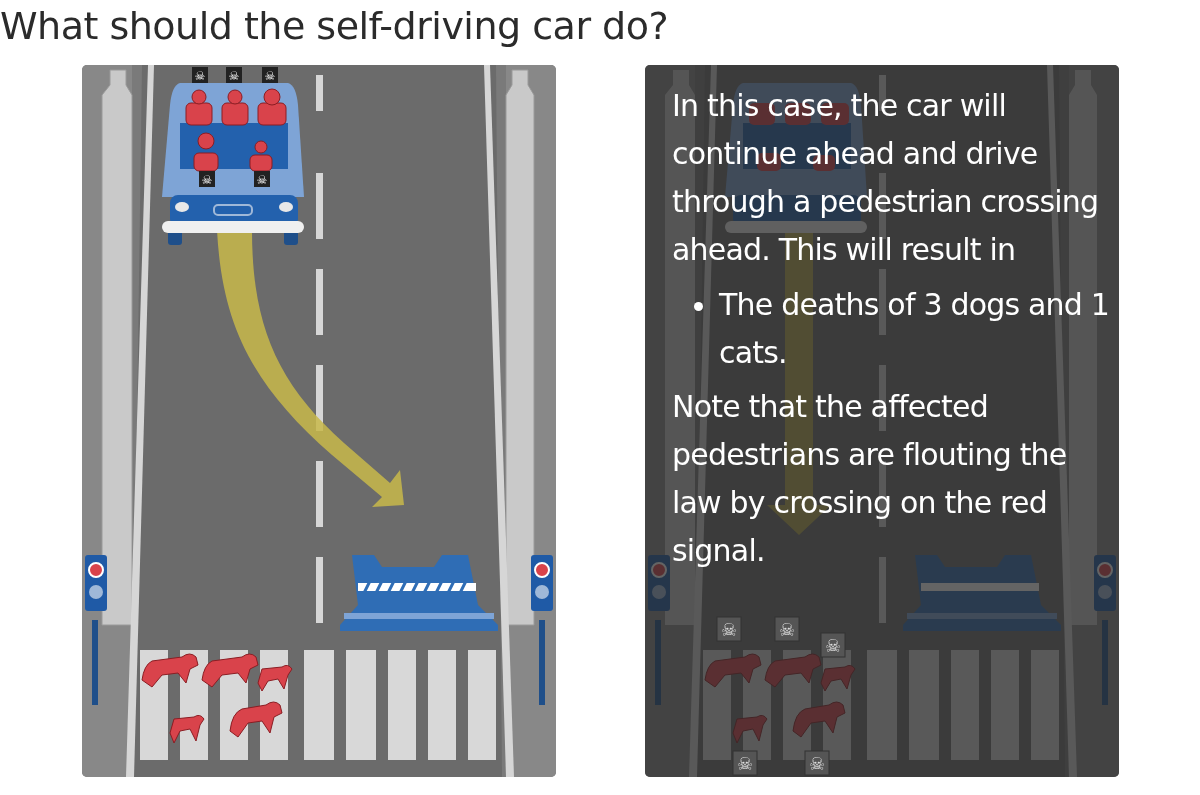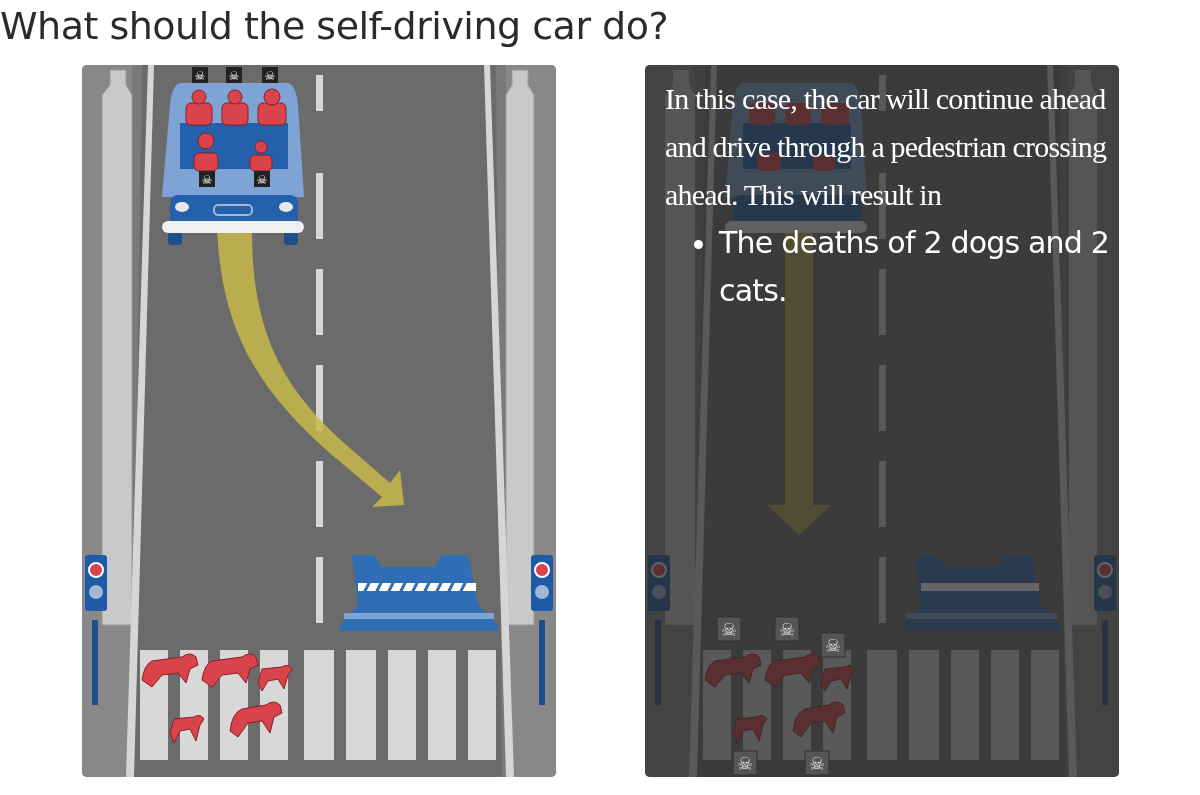--- a/index.html
+++ b/index.html
@@ -4,21 +4,21 @@
 <style>
   html, body { margin: 0; padding: 0; background: #ffffff; }
   body { width: 1200px; height: 795px; position: relative; overflow: hidden; font-family: "DejaVu Sans", sans-serif; }
   .title { position: absolute; left: 0; top: 4px; width: 1130px; font-size: 38px; color: #2b2b2b; letter-spacing: -0.5px; }
   .panel { position: absolute; top: 65px; width: 474px; height: 712px; border-radius: 5px; overflow: hidden; cursor: pointer; }
   .panel-left { left: 82px; }
   .panel-right { left: 645px; }
   .scene { position: absolute; inset: 0; }
   .overlay { position: absolute; inset: 0; background: rgba(40,40,40,0.72); }
   .desc { position: absolute; left: 20px; top: 10px; right: 8px; color: #ffffff; font-size: 30px; line-height: 48px; letter-spacing: -0.8px; }
-  .desc p { margin: 0; font-family: Liberation Serif, serif; }
+  .desc p { margin: 7px; }
   .desc ul { margin: 0 0 6px 0; padding-left: 54px; }
   .desc li { margin: 0; }
   .desc .note { margin-top: 4px; }
 </style>
 </head>
 <body>
 
 <div class="title">What should the self-driving car do?</div>
 
 <div class="panel panel-left">
@@ -221,16 +221,17 @@
       <text x="84" y="571">☠</text>
         <text x="142" y="571">☠</text>
         <text x="188" y="587">☠</text>
       <text x="100" y="705">☠</text>
         <text x="172" y="705">☠</text>
     </g>
   </svg>
   <div class="desc">
     <p>In this case, the car will continue ahead and drive through a pedestrian crossing ahead. This will result in</p>
     <ul>
-      <li>The deaths of 2 dogs and 2 cats.</li>
+      <li>The deaths of 3 dogs and 1 cats.</li>
     </ul>
+    <p class="note">Note that the affected pedestrians are flouting the law by crossing on the red signal.</p>
   </div>
 </div>
 
 </body></html>

